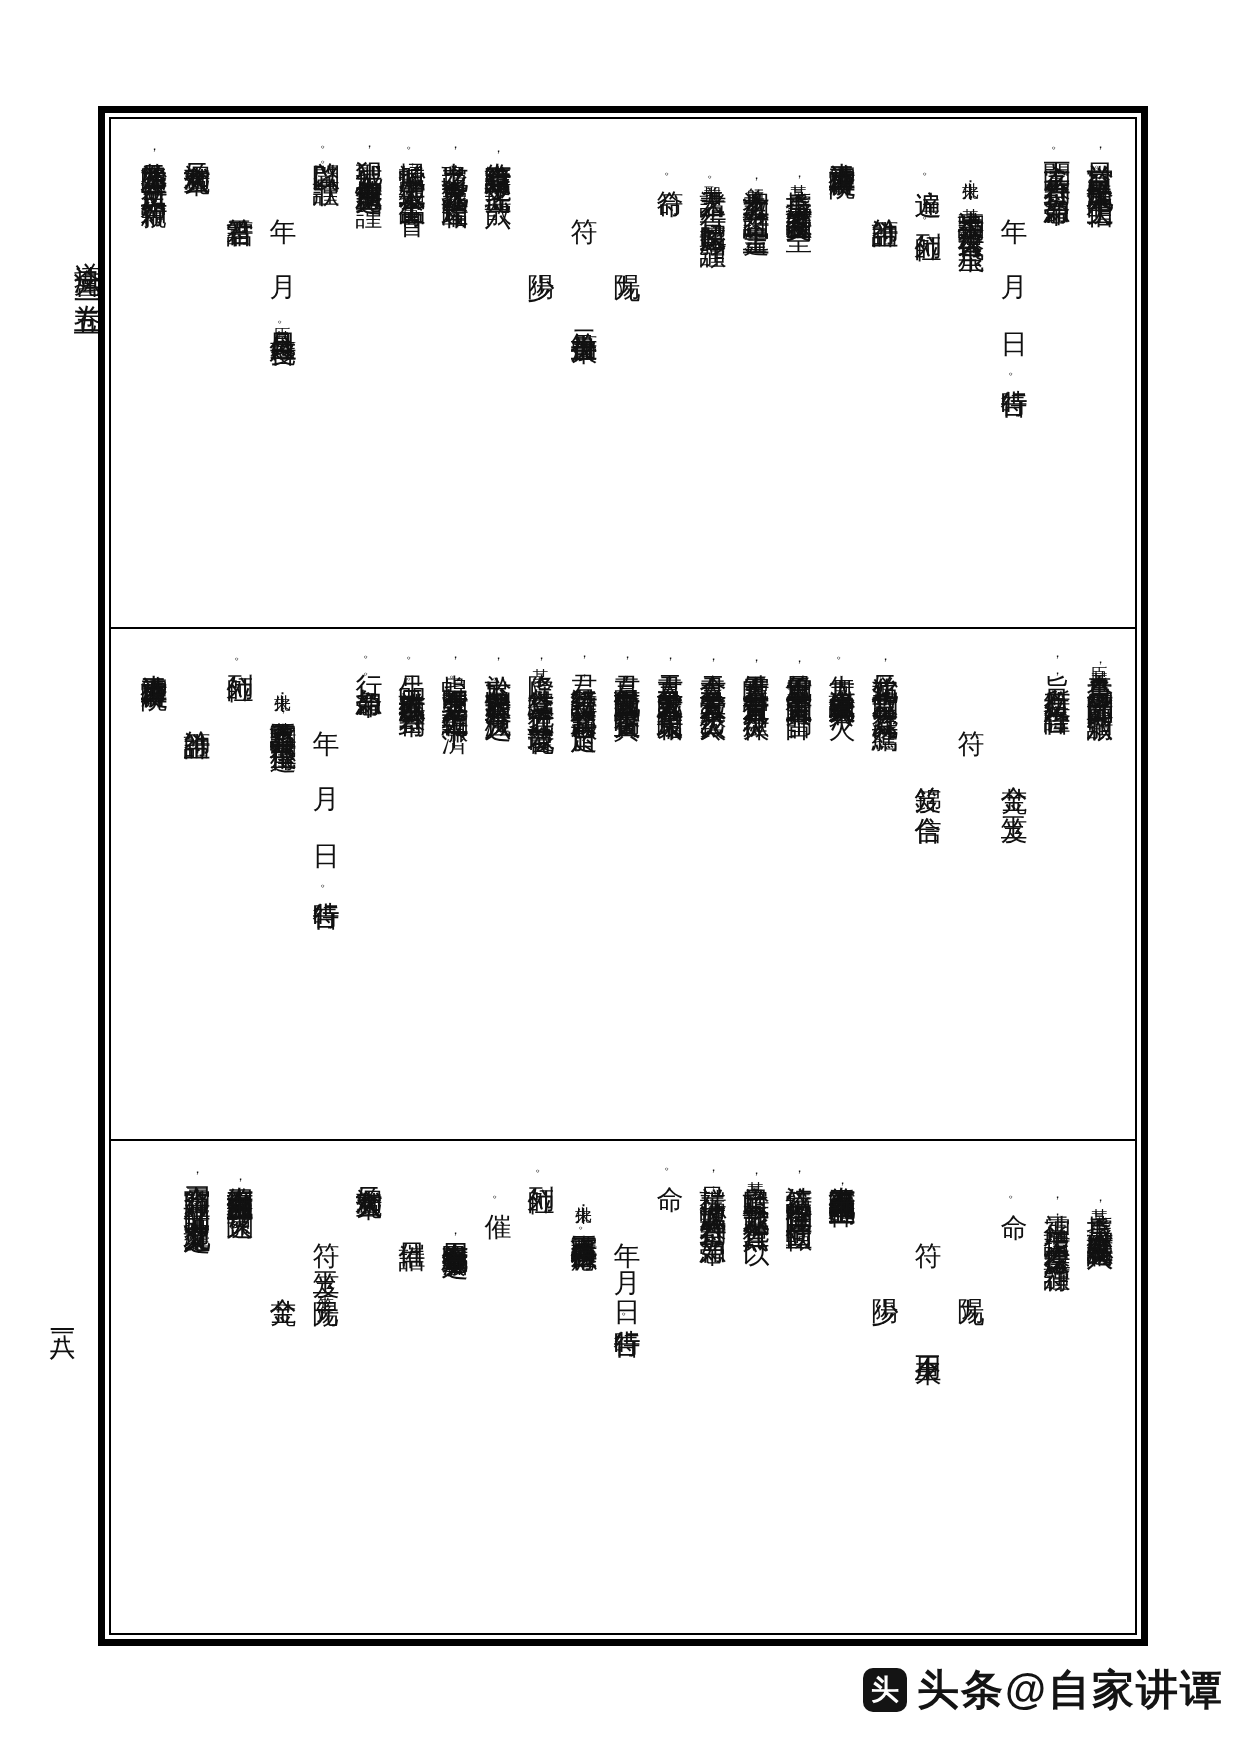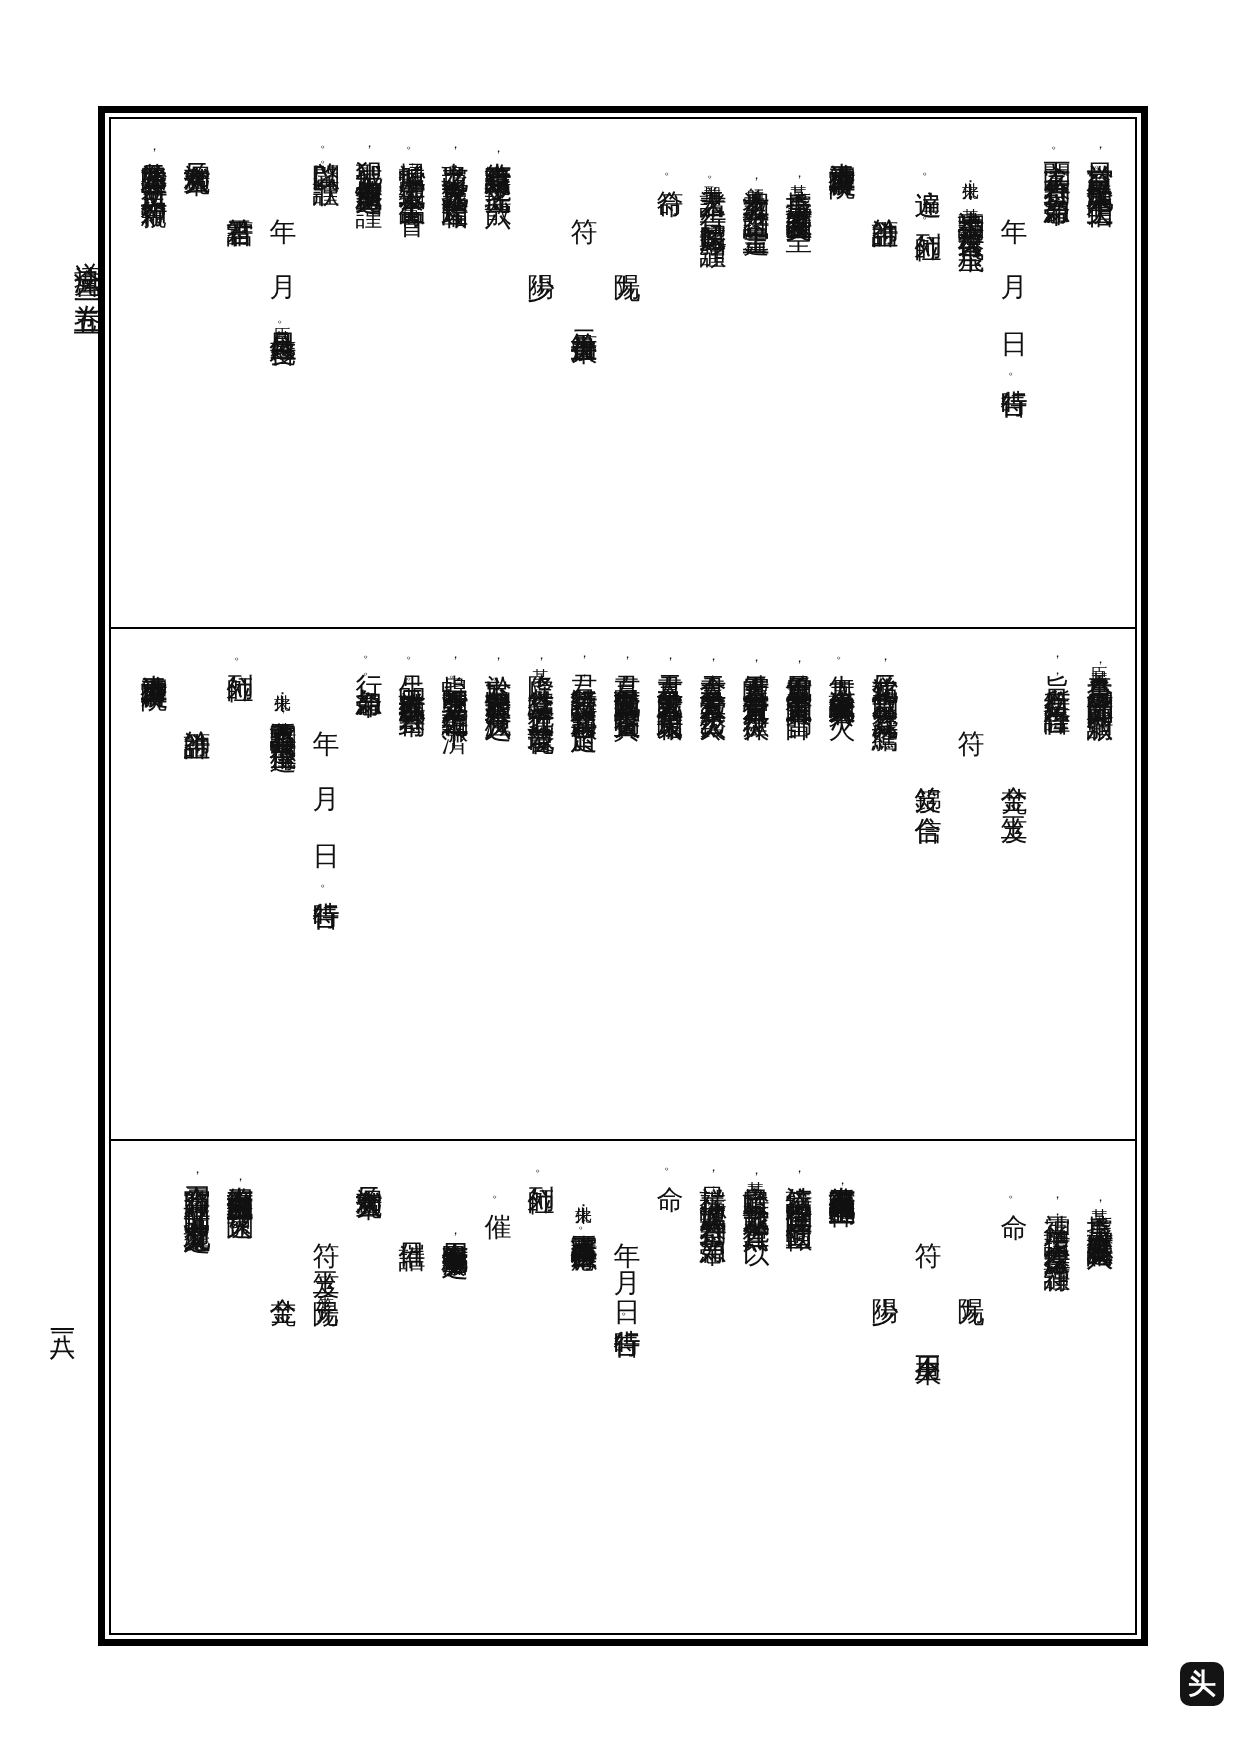--- a/index.html
+++ b/index.html
@@ -149,13 +149,14 @@
           <div class="col" style="padding-top: 112px;">金梵</div>
           <div class="col">右符專召洞玄主帥鐵面神王<span class="punct">，</span>火速關</div>
           <div class="col">召雷霆帥將<span class="punct">，</span>瑞光仙師<span class="punct">，</span>交凝九地之羅</div>
         </div>
     </div>
   </div>
 </div>
 
 <div class="watermark">
   <span class="wm-icon">头</span>
+  <span class="wm-text">头条@自家讲谭</span>
 </div>
 
 </body></html>

